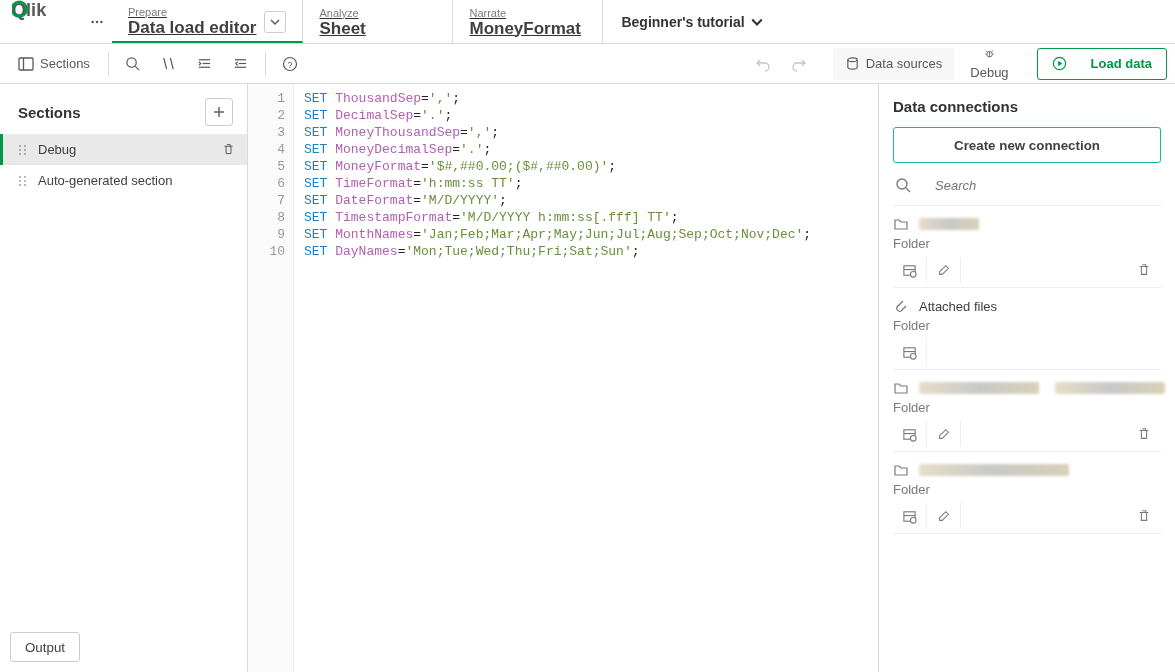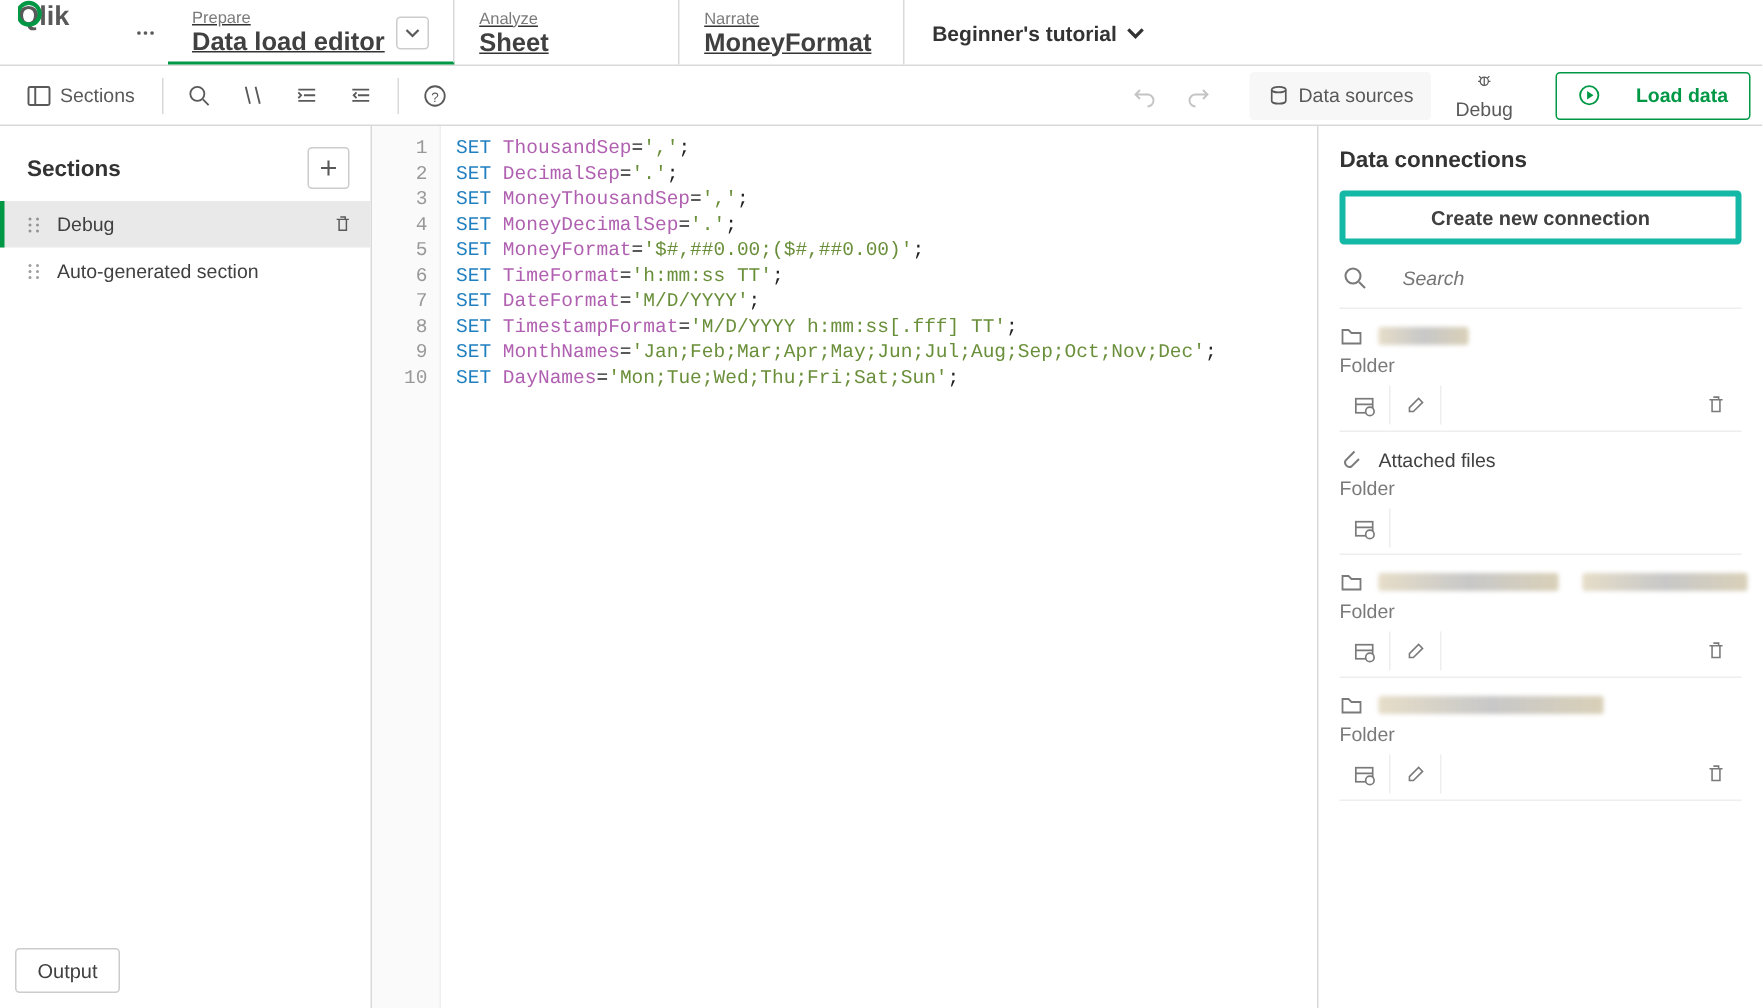--- a/index.html
+++ b/index.html
@@ -35,21 +35,21 @@
 .outputbtn { border:1px solid #ccc; background:#fff; height:30px; padding:0 14px; border-radius:3px; color:#404040; cursor:pointer;}
 .editor { flex:1; display:flex; overflow:hidden; font-family: Consolas, "Courier New", monospace; font-size:13px; border-right:1px solid #d9d9d9;}
 .gutter { width:46px; background:#fafafa; border-right:1px solid #eee; text-align:right; padding:6px 8px 6px 0; color:#999; line-height:17px; }
 .code { flex:1; padding:6px 10px; line-height:17px; white-space: pre; overflow:auto;}
 .kw { color:#1f7fbf; font-weight:normal; }
 .ident { color:#b060b0; }
 .str { color:#6a8f3a; }
 .punc { color:#222; }
 .right { width:296px; padding:14px 14px; overflow:auto; }
 .right h3 { font-size:15px; font-weight:700; margin-bottom:12px; }
-.createconn { width:100%; border:4px solid #14b8a6; background:#fff; height:36px; border-radius:3px; color:#404040; font-weight:600; cursor:pointer; margin-bottom:10px;}
+.createconn { width:100%; border:1px solid #14b8a6; background:#fff; height:36px; border-radius:3px; color:#404040; font-weight:600; cursor:pointer; margin-bottom:10px;}
 .searchrow { display:flex; align-items:center; gap:24px; padding:4px 2px 12px 2px; color:#7a7a7a; border-bottom:1px solid #eee;}
 .searchrow input { border:none; outline:none; flex:1; font-size:13px; font-style:italic; color:#7a7a7a;}
 .conn { border-bottom:1px solid #eee; padding:10px 0 4px 0;}
 .conn-title { display:flex; align-items:center; gap:10px; color:#404040; margin-bottom:2px;}
 .conn-title .redact { height:12px; background: linear-gradient(90deg,#e6ddc8,#c8c8c8,#d9d0b8); border-radius:2px; filter:blur(1.5px); flex:0 0 auto;}
 .conn-sub { font-size:13px; color:#7a7a7a; margin:4px 0 6px 0;}
 .conn-actions { display:flex; align-items:center; gap:0; }
 .conn-actions .ab { width:34px; height:26px; display:flex; align-items:center; justify-content:center; color:#7a7a7a; cursor:pointer; border-right:1px solid #eee;}
 .conn-actions .ab.last{ margin-left:auto; border-right:none;}
 svg { display:block; }

